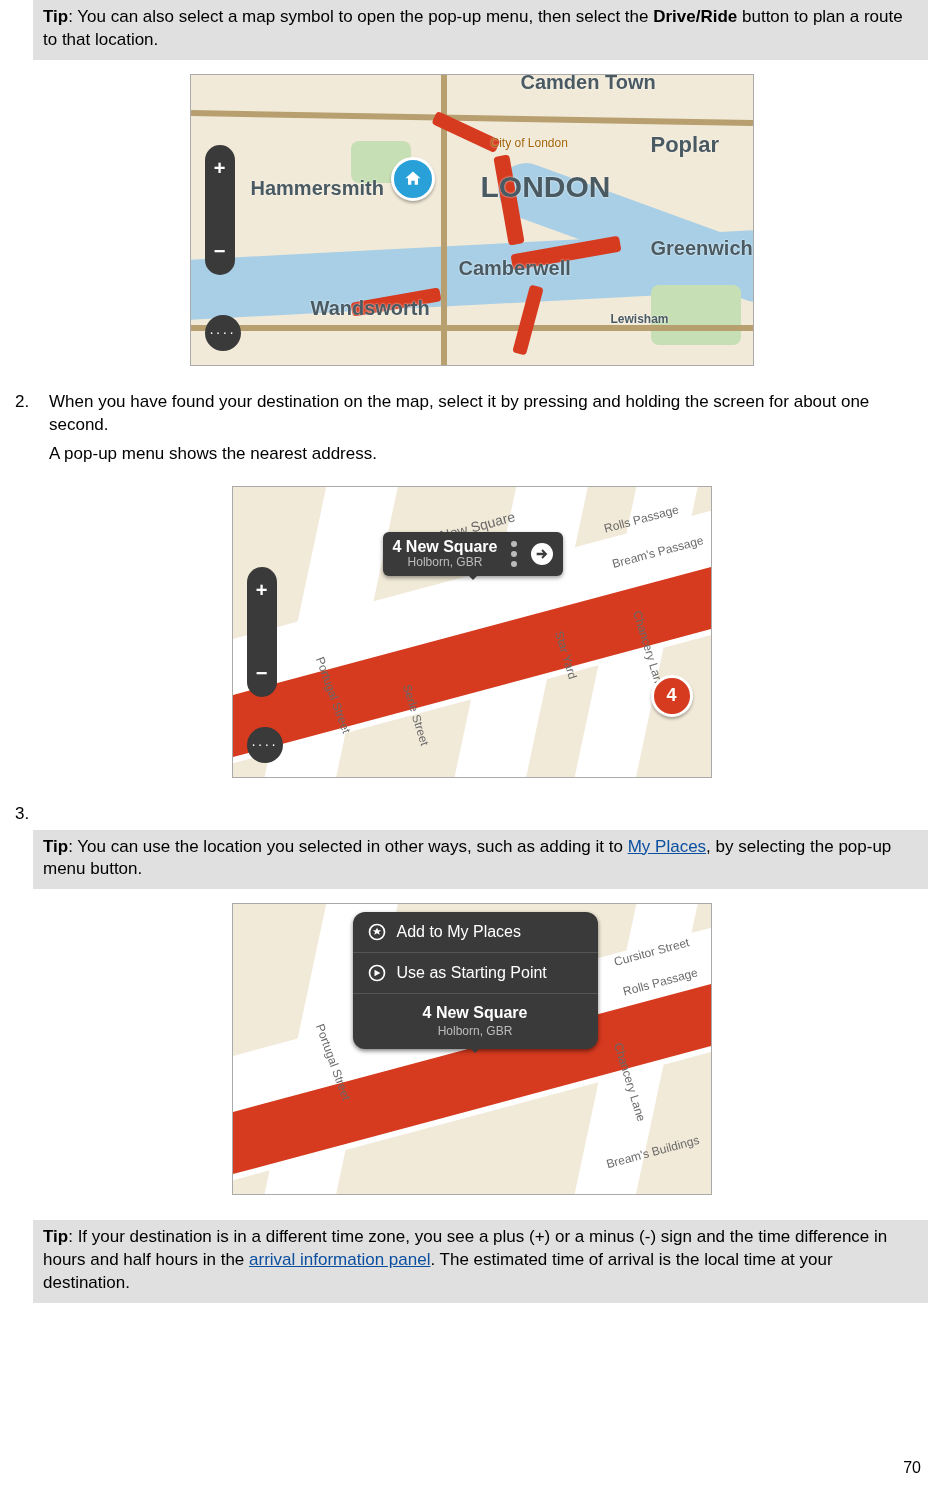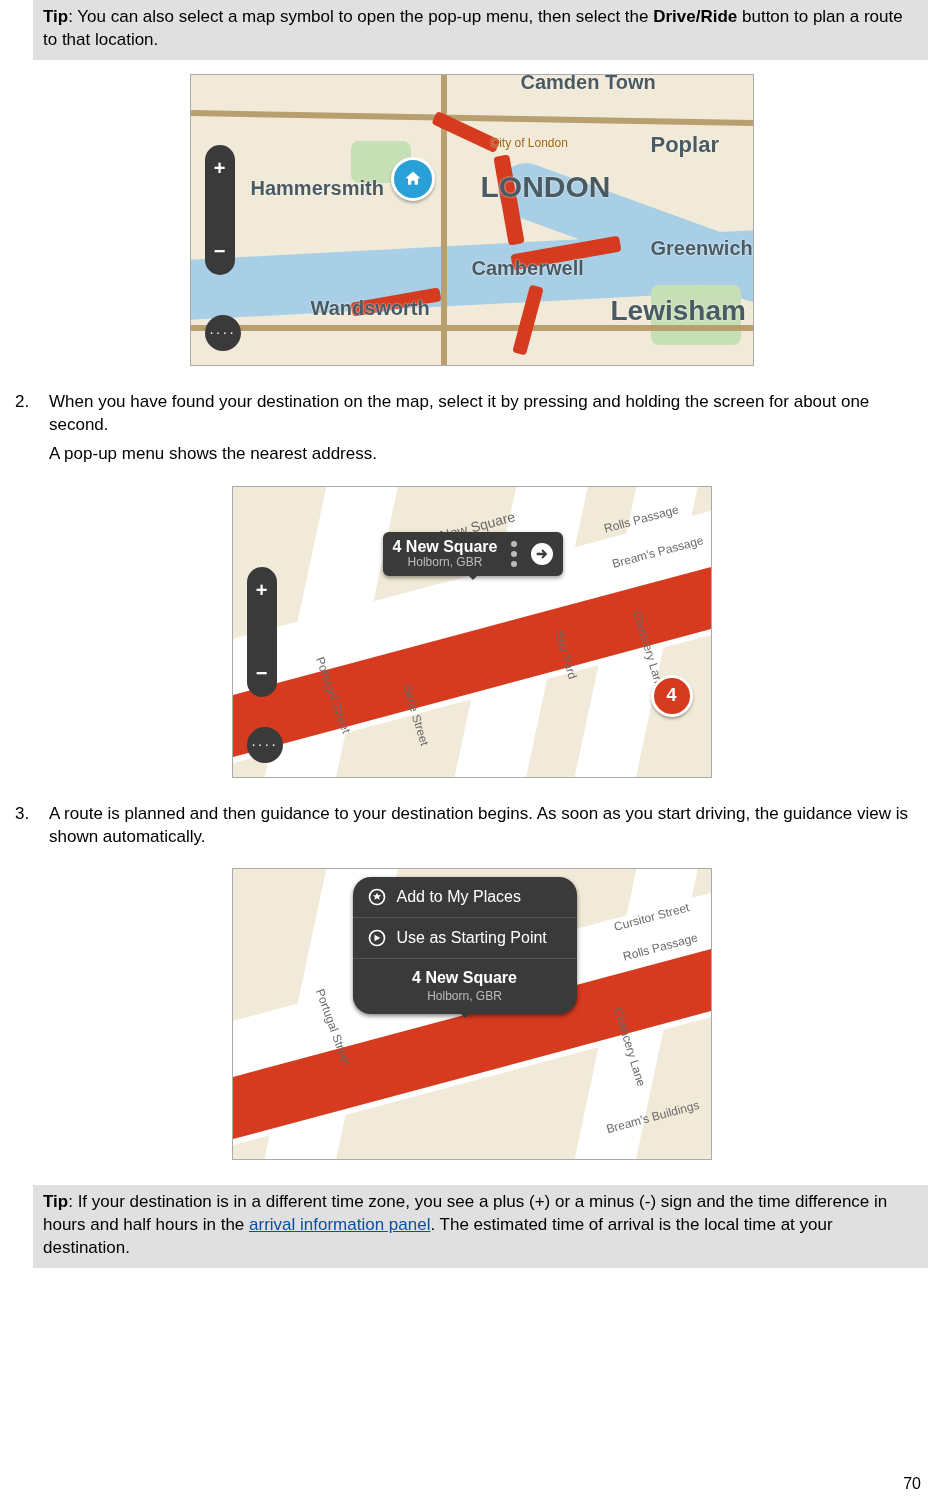--- a/index.html
+++ b/index.html
@@ -41,21 +41,21 @@
   .fig3 { width: 478px; height: 290px; }
 
   .step-row { display: flex; margin-bottom: 4px; }
   .step-num { width: 34px; flex: 0 0 34px; }
   .step-body { flex: 1; }
   .step-body p { margin: 0 0 6px 0; }
   .bold-inline { font-weight: bold; }
   a.doclink { color: #0b4fa0; text-decoration: underline; }
   .page-number {
     position: absolute;
-    bottom: 12px;
+    bottom: 28px;
     right: 22px;
     font-size: 16px;
   }
 
   
   .map-dots-btn, .zoom-ctrl {
     position: absolute;
     background: #3a3a3a;
     color: #fff;
     border-radius: 999px;
@@ -100,23 +100,23 @@
   .t5 { left: 160px; top: 220px; width: 90px; height: 14px; transform: rotate(-10deg);}
   .city-label {
     position: absolute; color: #4a5a62; font-weight: bold;
     text-shadow: 0 0 2px #fff;
   }
   .cl-ct { left: 330px; top: -6px; font-size: 20px; }
   .cl-lon { left: 290px; top: 92px; font-size: 30px; }
   .cl-ham { left: 60px; top: 100px; font-size: 20px; }
   .cl-pop { left: 460px; top: 55px; font-size: 22px; }
   .cl-gre { left: 460px; top: 160px; font-size: 20px; }
-  .cl-cam { left: 281px; top: 180px; font-size: 20px; text-align: right; }
+  .cl-cam { left: 268px; top: 180px; font-size: 20px; text-align: right; }
   .cl-wan { left: 120px; top: 220px; font-size: 20px; text-align: right; }
-  .cl-lew { left: 420px; top: 217px; font-size: 28px; }
+  .cl-lew { left: 420px; top: 236px; font-size: 12px; }
   .cl-col { left: 300px; top: 60px; font-size: 12px; color:#a16207; font-weight:normal;}
   .home-pin {
     position: absolute; left: 200px; top: 82px; width: 38px; height: 38px;
     background: #2aa0d8; border-radius: 50%; border: 3px solid #fff;
     box-shadow: 0 2px 3px rgba(0,0,0,.3);
     display:flex;align-items:center;justify-content:center;color:#fff;
   }
   .home-pin svg { width: 20px; height: 20px; }
 
   
@@ -154,21 +154,21 @@
   .dest-badge {
     position:absolute; right:18px; bottom:60px; width:36px;height:36px;background:#d63a1f;
     border-radius:50%;color:#fff;display:flex;align-items:center;justify-content:center;
     font-weight:bold;font-size:18px;border:3px solid #fff;box-shadow:0 2px 3px rgba(0,0,0,.3);
   }
 
   
   .fig3 .br-red { background:#d63a1f; }
   .fig3 .popup3 {
     position:absolute; left:120px; top:8px; background:#3a3a3a; color:#fff;
-    border-radius:18px; width: 224px; box-shadow:0 2px 4px rgba(0,0,0,.5);
+    border-radius:12px; width: 245px; box-shadow:0 2px 4px rgba(0,0,0,.5);
   }
   .popup3 .mi {
     display:flex; align-items:center; gap:10px; padding:9px 14px;
     font-size:16px; border-bottom:1px solid #555;
   }
   .popup3 .mi:last-of-type{border-bottom:1px solid #555;}
   .popup3 .mi svg{width:20px;height:20px;flex:0 0 20px;}
   .popup3 .addr { padding: 8px 14px 10px; }
   .popup3 .addr .ptitle{font-size:16px;font-weight:bold;}
   .popup3 .addr .psub{font-size:12px;color:#bcbcbc;}
@@ -255,24 +255,26 @@
         <span>+</span>
         <span>−</span>
       </div>
       <div class="map-dots-btn">····</div>
     </div>
   </div>
 
   <div class="step-row">
     <div class="step-num">3.</div>
     <div class="step-body">
-      <p>A route is planned and then guidance to your destination begins. As soon as you start driving, the guidance view is shown automatically.</p>
-    </div>
-  </div>
-
+    </div>
+  </div>
+
+  <div class="tip-box">
+    <span class="tip-label">Tip</span><span>: You can use the location you selected in other ways, such as adding it to </span><a href="#" class="doclink">My Places</a><span>, by selecting the pop-up menu button.</span>
+  </div>
 
   <div class="figure-wrap">
     <div class="figure fig3">
       <div class="bg-road br-v1"></div><div class="bg-road br-v3"></div>
       <div class="bg-road br-main"></div><div class="br-red"></div>
       <div class="sl-a">Portugal Street</div>
       <div class="sl-b">Cursitor Street</div>
       <div class="sl-c">Rolls Passage</div>
       <div class="sl-d">Chancery Lane</div>
       <div class="sl-e">Bream's Buildings</div>

